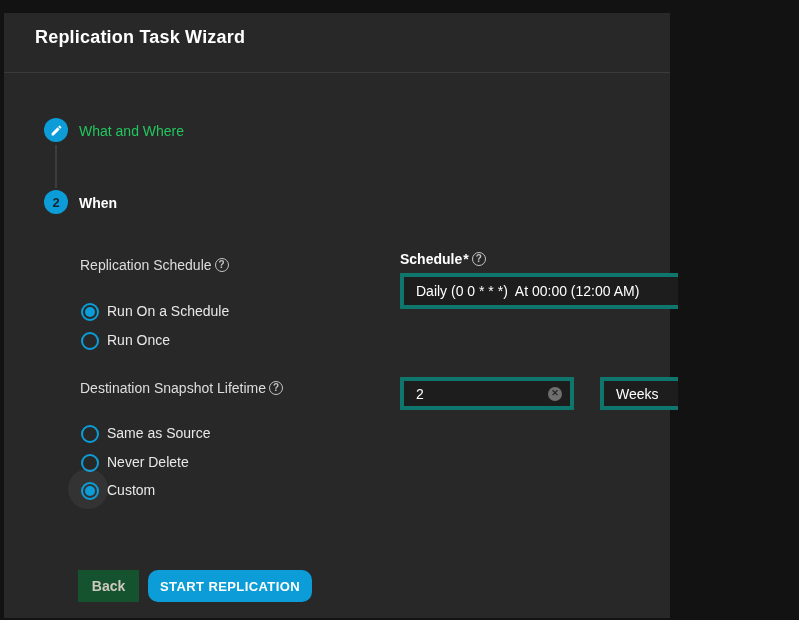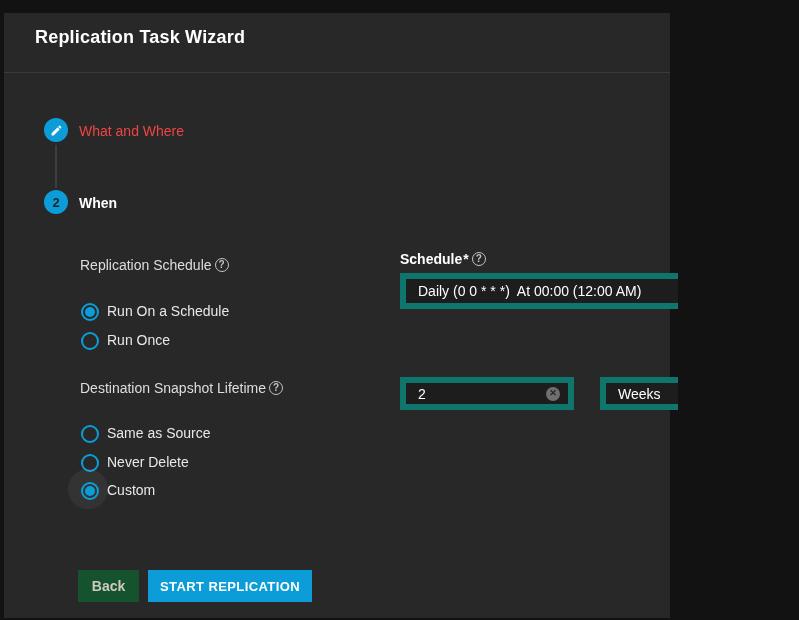--- a/index.html
+++ b/index.html
@@ -21,21 +21,21 @@
   }
   .divider { position:absolute; top:59px; left:0; right:0; height:1px; background:#3a3a3a; }
 
   .step-circle {
     position:absolute; width:24px; height:24px; border-radius:50%; background:#0c9dd8;
     display:flex; align-items:center; justify-content:center; cursor:pointer;
   }
   .step1 { left:40px; top:105px; }
   .step2 { left:40px; top:177px; }
   .step-num { color:#17252f; font-size:13px; font-weight:bold; }
-  .step-label { position:absolute; left:75px; font-size:14px; color:#ef4444; line-height:16px; }
+  .step-label { position:absolute; left:75px; font-size:14px; color:#22c55e; line-height:16px; }
   .step1-label { top:110px; }
   .step2-label { top:182px; font-weight:bold; color:#ffffff; }
   .connector { position:absolute; left:51px; top:132px; width:2px; height:43px; background:#3d3d3d; }
 
   .group-label {
     position:absolute; display:flex; align-items:center; gap:3px;
     font-size:14px; color:#dedede;
   }
   .lbl-repl-schedule { left:76px; top:244px; }
   .lbl-lifetime { left:76px; top:367px; }
@@ -62,21 +62,21 @@
     content:""; position:absolute; left:2px; top:2px; right:2px; bottom:2px;
     border-radius:50%; background:#0c9dd8;
   }
   .halo {
     position:absolute; left:-13px; top:-13px; width:40px; height:40px; border-radius:50%;
     background:rgba(255,255,255,0.055); pointer-events:none;
   }
   .radio-label { font-size:14px; color:#e8e8e8; }
 
   .field {
-    position:absolute; background:#1d1d1d; border:6px solid #0f766e;
+    position:absolute; background:#1d1d1d; border:4px solid #0f766e;
     display:flex; align-items:center; color:#ffffff; font-size:14px;
     padding-left:12px; cursor:pointer;
   }
   .schedule-select { left:396px; top:260px; width:322px; height:36px; }
   .value-input { left:396px; top:364px; width:174px; height:33px; cursor:text; }
   .unit-select { left:576px; top:364px; width:178px; height:33px;margin-left:20px; }
   .pre { white-space:pre; }
 
   .arrow-down {
     position:absolute; right:16px; top:50%; margin-top:-2px; width:0; height:0;
@@ -87,21 +87,21 @@
     position:absolute; right:8px; top:50%; margin-top:-7px; width:14px; height:14px;
     border-radius:50%; background:#6f6f6f; color:#252525; font-size:9px; font-weight:bold;
     display:flex; align-items:center; justify-content:center; cursor:pointer; line-height:1;
   }
 
   .btn {
     position:absolute; display:flex; align-items:center; justify-content:center;
     font-weight:bold; cursor:pointer; border:none;
   }
   .back-btn { left:74px; top:557px; width:61px; height:32px; background:#14532d; color:#cfc9c1; font-size:14px; }
-  .start-btn { left:144px; top:557px; width:164px; height:32px; background:#0c9dd8; color:#ffffff; font-size:13px; letter-spacing:.4px; }
+  .start-btn { left:144px; top:557px; width:164px; height:32px; background:#0c9dd8; color:#ffffff; font-size:13px; letter-spacing:.4px;border-radius:10px; }
 
   .pencil-icon svg { display:block; }
 </style>
 </head>
 <body>
 
 <div class="screen">
   <div class="dialog">
 
     <div class="title">Replication Task Wizard</div>

